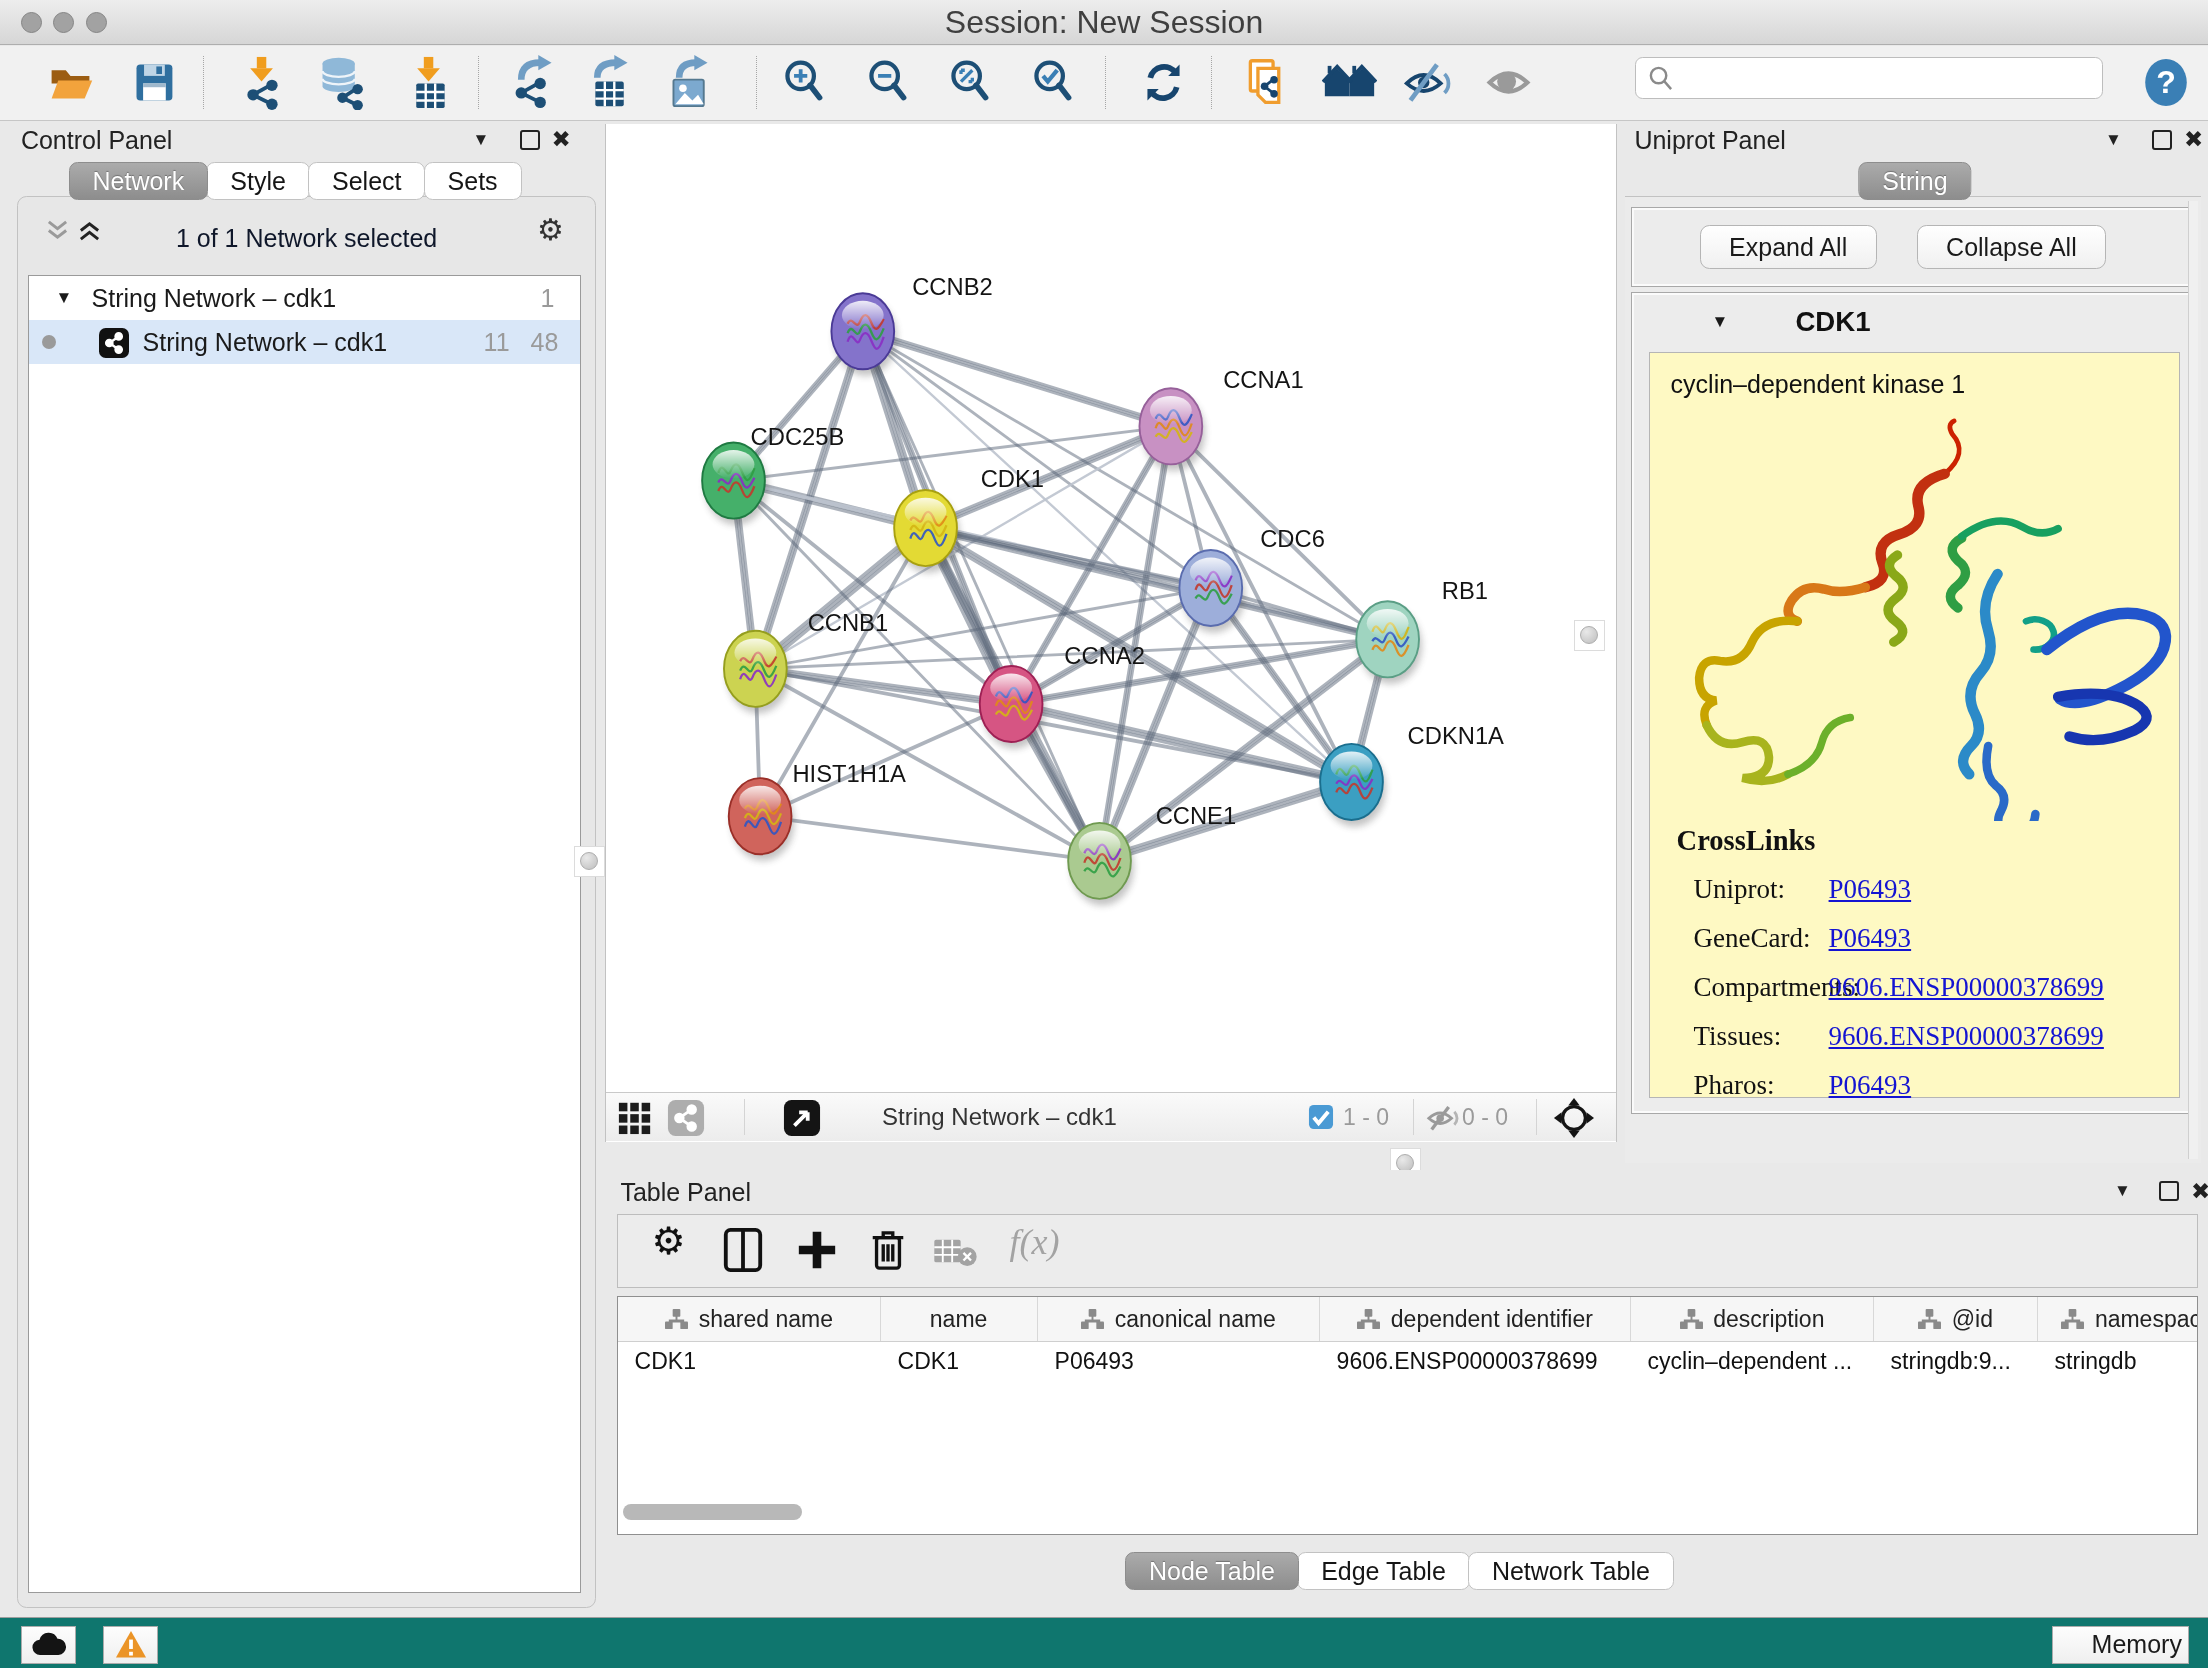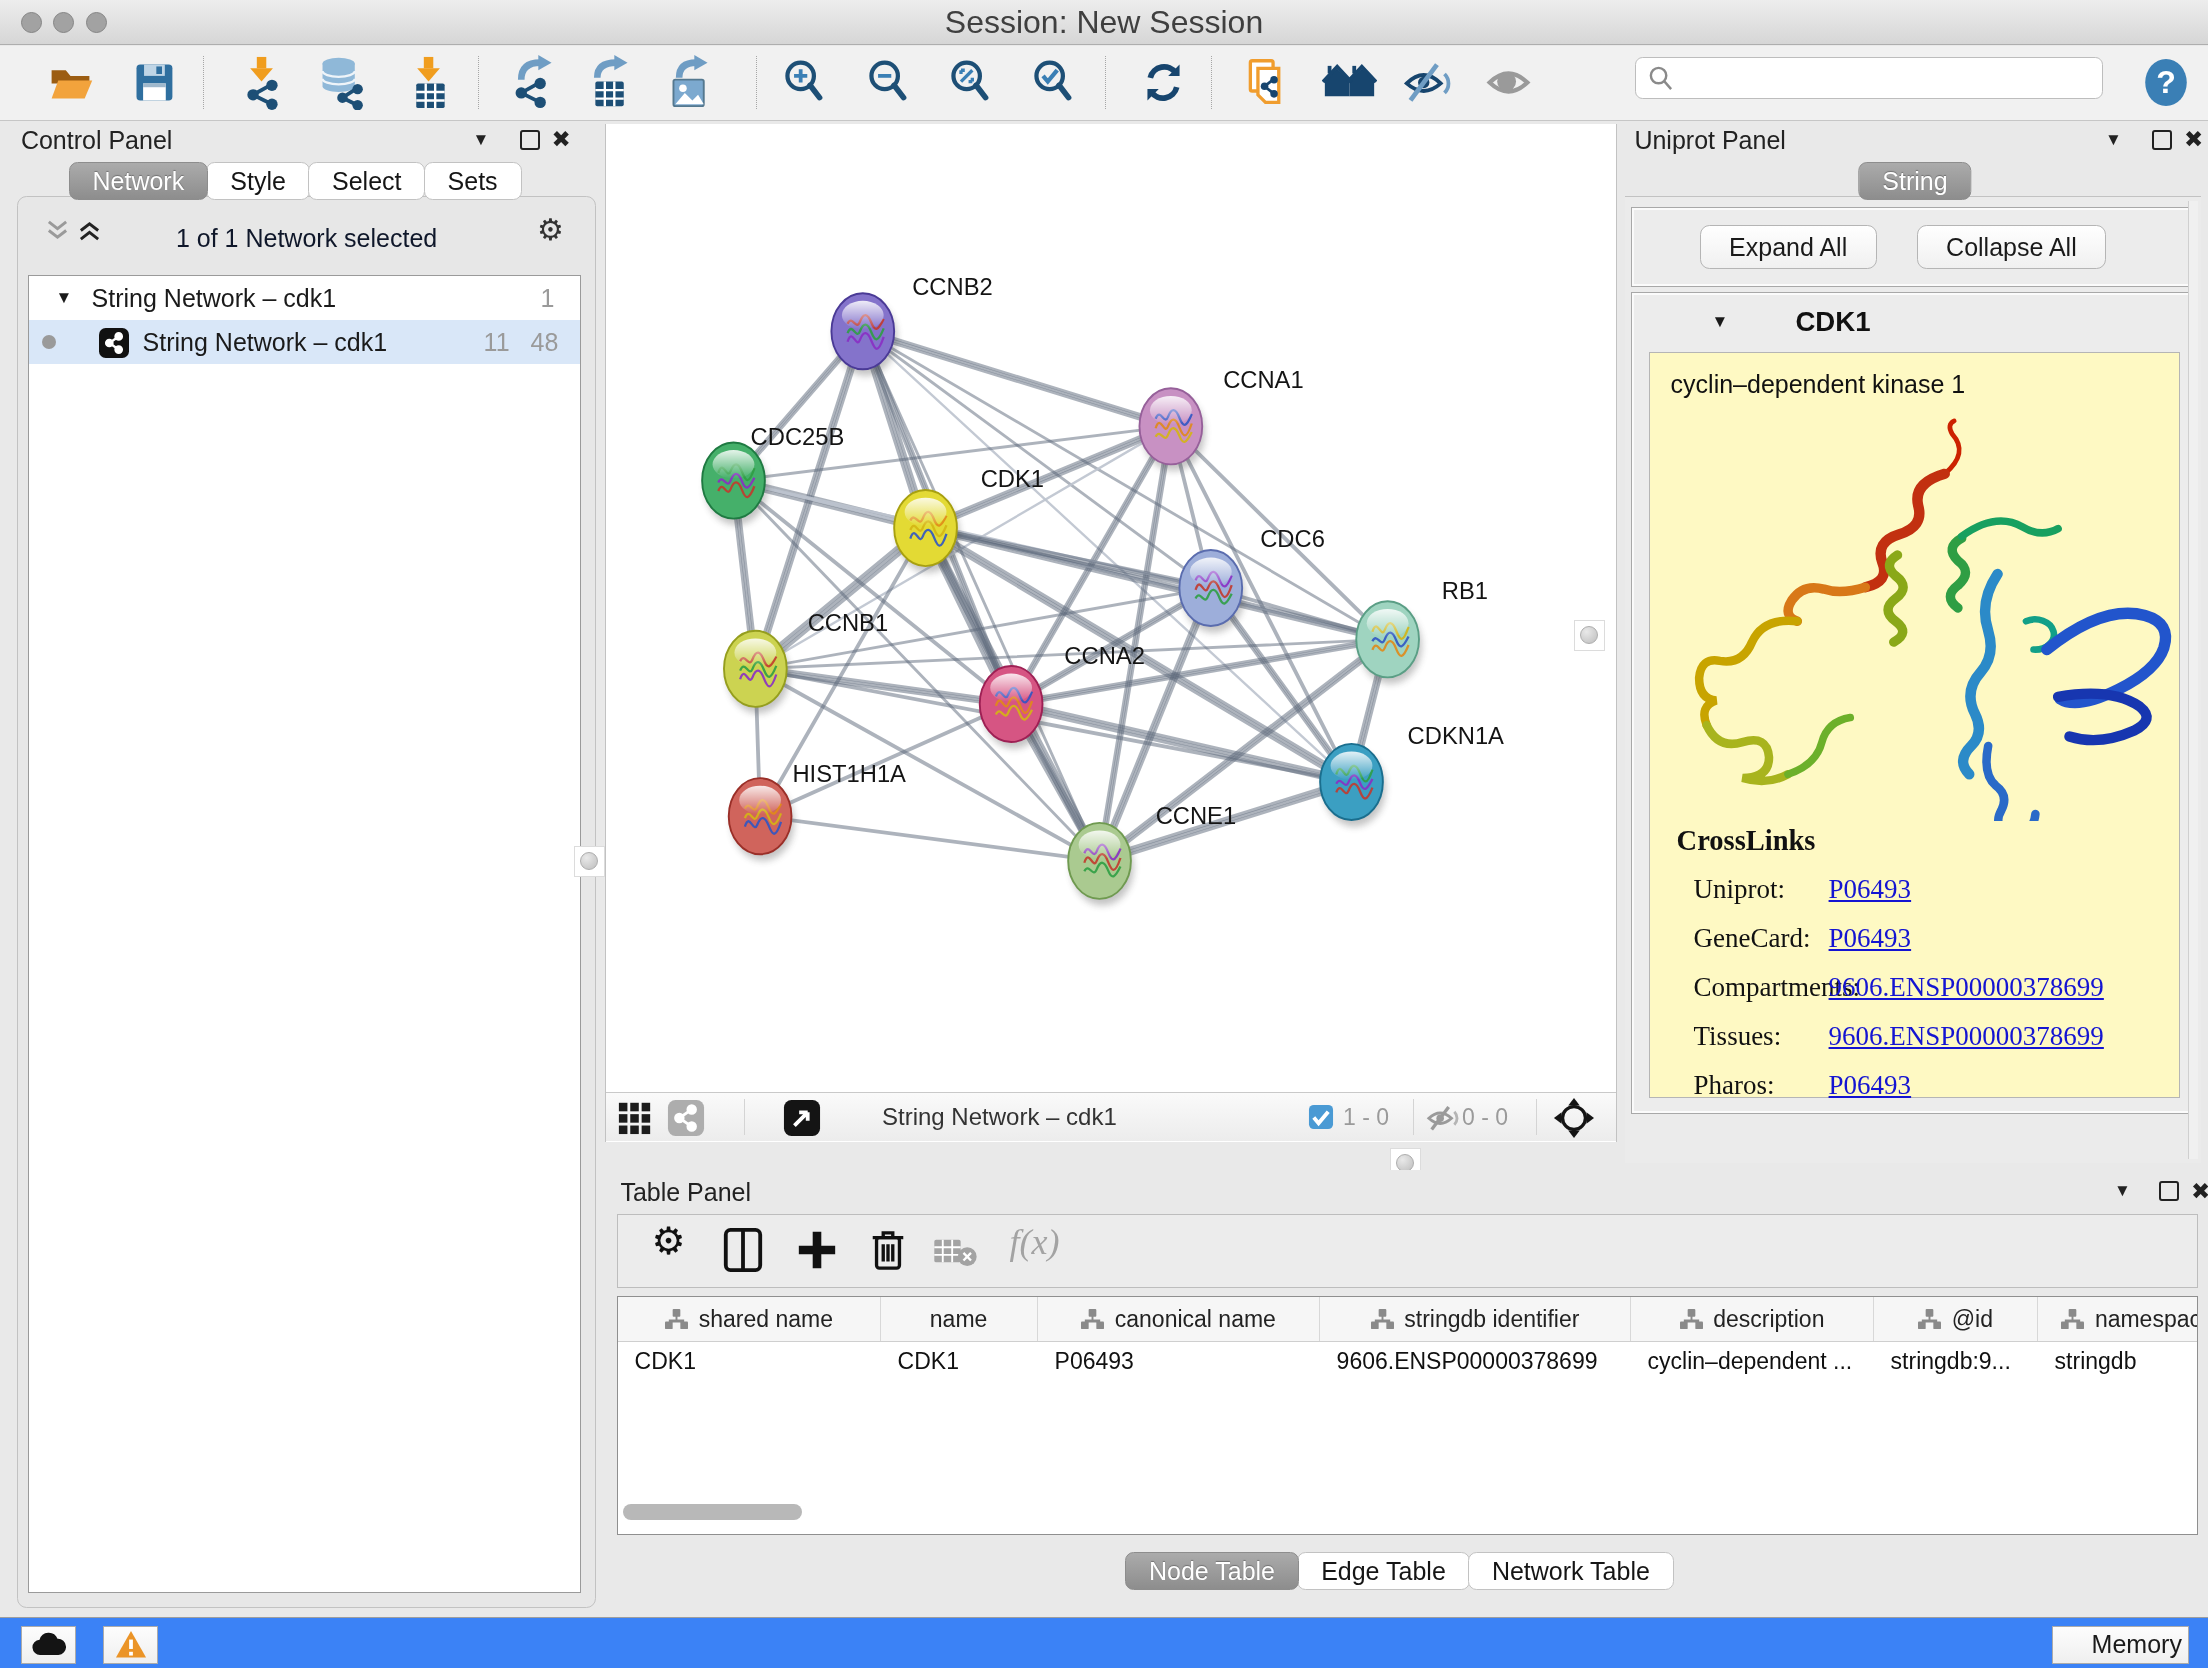--- a/index.html
+++ b/index.html
@@ -80,21 +80,21 @@
     border:1.9px solid #8f8f8f;overflow:hidden;box-sizing:border-box;}
   #tp-head{position:absolute;left:0;top:0;height:44px;display:flex;background:#f6f6f6;border-bottom:1.9px solid #cfcfcf;}
   .hcell{height:44px;display:flex;align-items:center;justify-content:center;gap:9.5px;
     font-size:23px;color:#222;border-right:1.9px solid #d8d8d8;box-sizing:border-box;flex:none;}
   #tp-row{position:absolute;left:0;top:44px;height:40px;display:flex;}
   .dcell{height:40px;line-height:40px;font-size:23px;color:#111;padding-left:17px;box-sizing:border-box;flex:none;
     white-space:nowrap;overflow:hidden;}
   #tp-scroll{position:absolute;left:5.7px;top:207px;width:179px;height:16px;border-radius:8.6px;background:#b8b8b8;}
   #tp-tabs{position:absolute;left:516px;top:382px;white-space:nowrap;}
   
-  #statusbar{position:absolute;left:0;top:1617px;width:2208px;height:51px;background:#3b82f6;border-top:1.9px solid #9e9e9e;box-sizing:border-box;}
+  #statusbar{position:absolute;left:0;top:1617px;width:2208px;height:51px;background:#0f766e;border-top:1.9px solid #9e9e9e;box-sizing:border-box;}
   .sbtn{position:absolute;top:7.6px;height:38px;border:1.9px solid #ababab;background:linear-gradient(#fdfdfd,#efefef);
     display:flex;align-items:center;justify-content:center;box-sizing:border-box;}
   #memory-btn{left:2052px;width:137px;font-size:25px;gap:9.5px;}
   #memory-btn .dot{width:23px;height:23px;border-radius:50%;}
   .chev{font-size:19px;color:#222;}
   svg{display:block;}
 </style>
 </head>
 <body>
 
@@ -757,21 +757,21 @@
             <span>
               <svg width="25" height="23" viewBox="0 0 26 24">
                 <g fill="#8a8a8a">
                   <rect x="9" y="1" width="8" height="8" rx="1"></rect>
                   <rect x="1" y="14" width="8" height="8" rx="1"></rect>
                   <rect x="17" y="14" width="8" height="8" rx="1"></rect>
                   <path d="M12 8h2v4h7v3h-16v-3h7z"></path>
                 </g>
               </svg>
             </span>
-            <span>stringdb identifier</span>
+            <span>dependent identifier</span>
           </div>
           <div class="hcell" style="width: 243px;">
             <span>
               <svg width="25" height="23" viewBox="0 0 26 24">
                 <g fill="#8a8a8a">
                   <rect x="9" y="1" width="8" height="8" rx="1"></rect>
                   <rect x="1" y="14" width="8" height="8" rx="1"></rect>
                   <rect x="17" y="14" width="8" height="8" rx="1"></rect>
                   <path d="M12 8h2v4h7v3h-16v-3h7z"></path>
                 </g>

